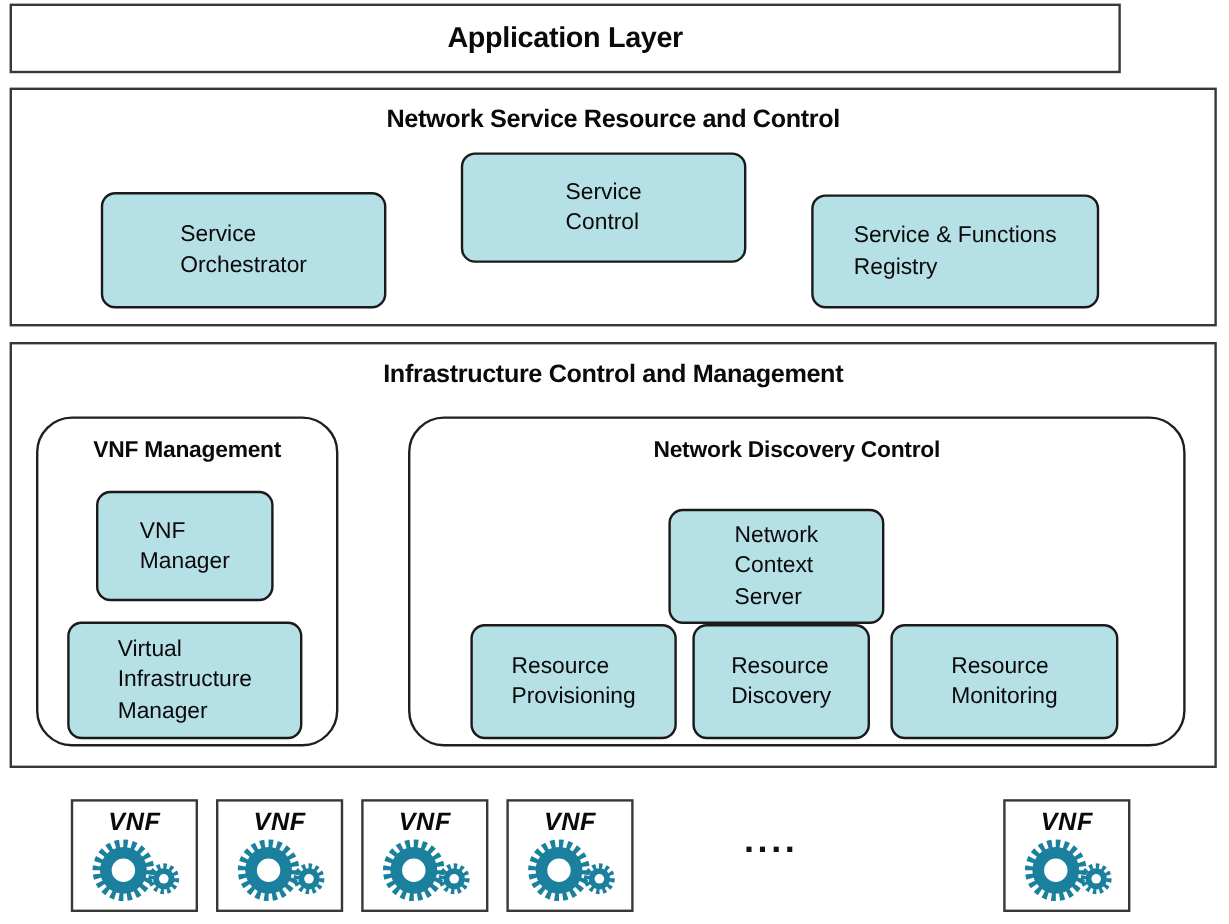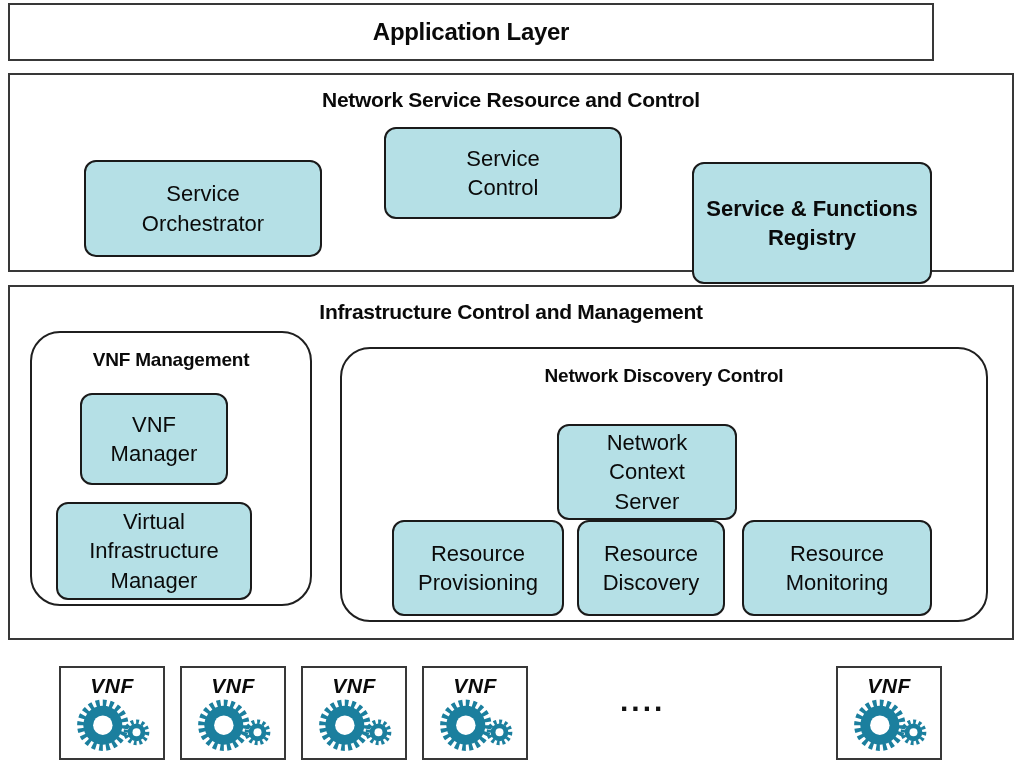--- a/index.html
+++ b/index.html
@@ -20,21 +20,21 @@
   .app-box{left:8px;top:3px;width:926px;height:58px;display:flex;align-items:center;justify-content:center;}
   .app-box .layer-title{font-size:24px;}
 
   .nsp-box{left:8px;top:73px;width:1006px;height:199px;}
   .infra-box{left:8px;top:285px;width:1006px;height:355px;}
   .section-title{position:absolute;left:0;right:0;top:13px;text-align:center;font-weight:700;font-size:21px;letter-spacing:-0.3px;}
 
   .chip{
     position:absolute;background:var(--chip-fill);border:2px solid var(--chip-border);
     border-radius:12px;display:flex;align-items:center;justify-content:center;
-    text-align:center;font-size:22px;line-height:1.32;white-space:pre-line;
+    font-size:19px;line-height:1.32;white-space:pre-line;
   }
 
   .group{
     position:absolute;background:#fff;border:2px solid #1f1f1f;border-radius:30px;
   }
   .group-title{position:absolute;left:0;right:0;top:16px;text-align:center;font-weight:700;font-size:19px;letter-spacing:-0.2px;}
 
   .vnf-box{
     position:absolute;width:106px;height:94px;background:#fff;border:2px solid var(--outer-border);
     display:flex;flex-direction:column;align-items:center;
@@ -58,30 +58,30 @@
   <div class="layer-box nsp-box">
     <div class="section-title">Network Service Resource and Control</div>
     <div class="chip" style="left:74px;top:85px;width:238px;height:97px;">
       <span>Service
 Orchestrator</span>
     </div>
     <div class="chip" style="left:374px;top:52px;width:238px;height:92px;">
       <span>Service
 Control</span>
     </div>
-    <div class="chip" style="left:682px;top:87px;width:240px;height:122px;font-weight:bold;">
+    <div class="chip" style="left:666px;top:87px;width:240px;height:95px;">
       <span>Service &amp; Functions
 Registry</span>
     </div>
   </div>
 
   <div class="layer-box infra-box">
     <div class="section-title">Infrastructure Control and Management</div>
 
-    <div class="group" style="left:20px;top:44px;width:282px;height:275px;">
+    <div class="group" style="left:20px;top:60px;width:252px;height:275px;">
       <div class="group-title">VNF Management</div>
       <div class="chip" style="left:48px;top:60px;width:148px;height:92px;">
         <span>VNF
 Manager</span>
       </div>
       <div class="chip" style="left:24px;top:169px;width:196px;height:98px;">
         <span>Virtual
 Infrastructure
 Manager</span>
       </div>

